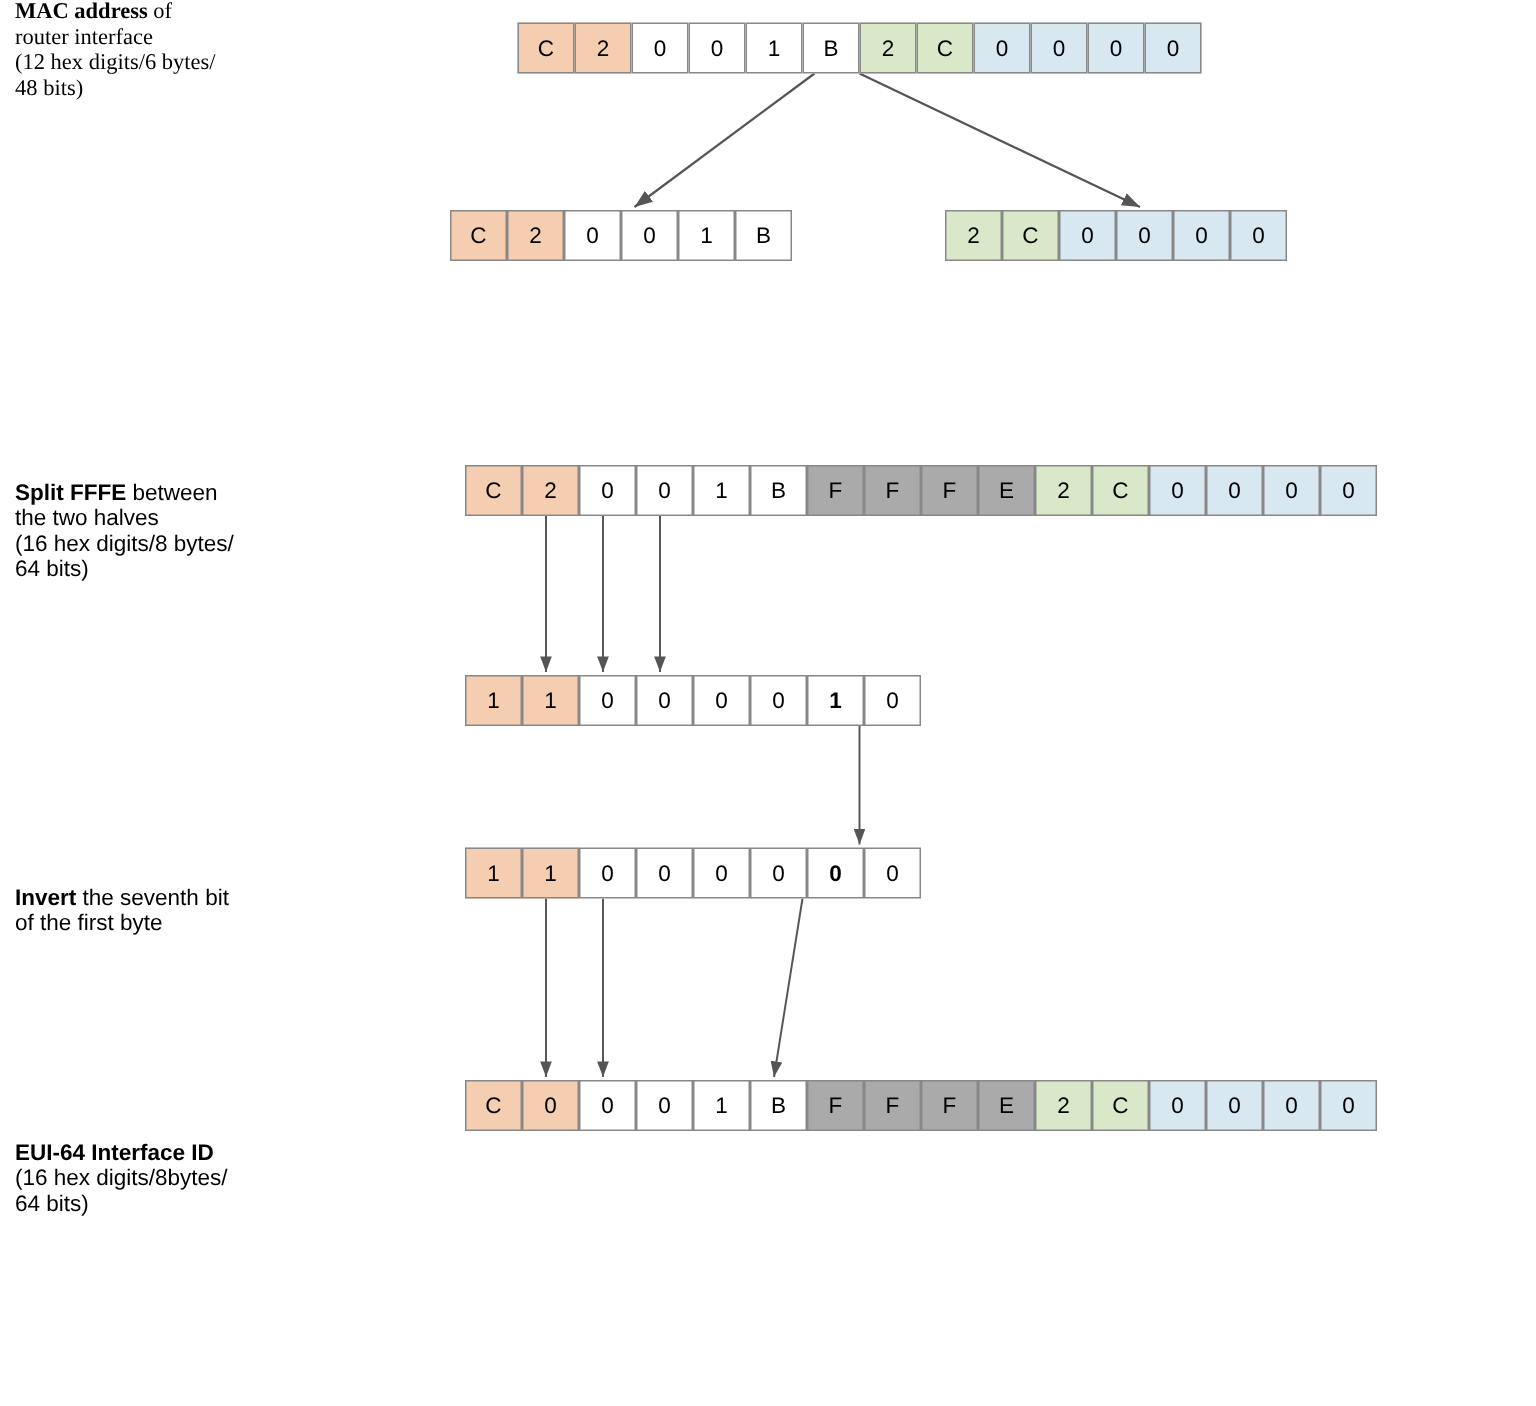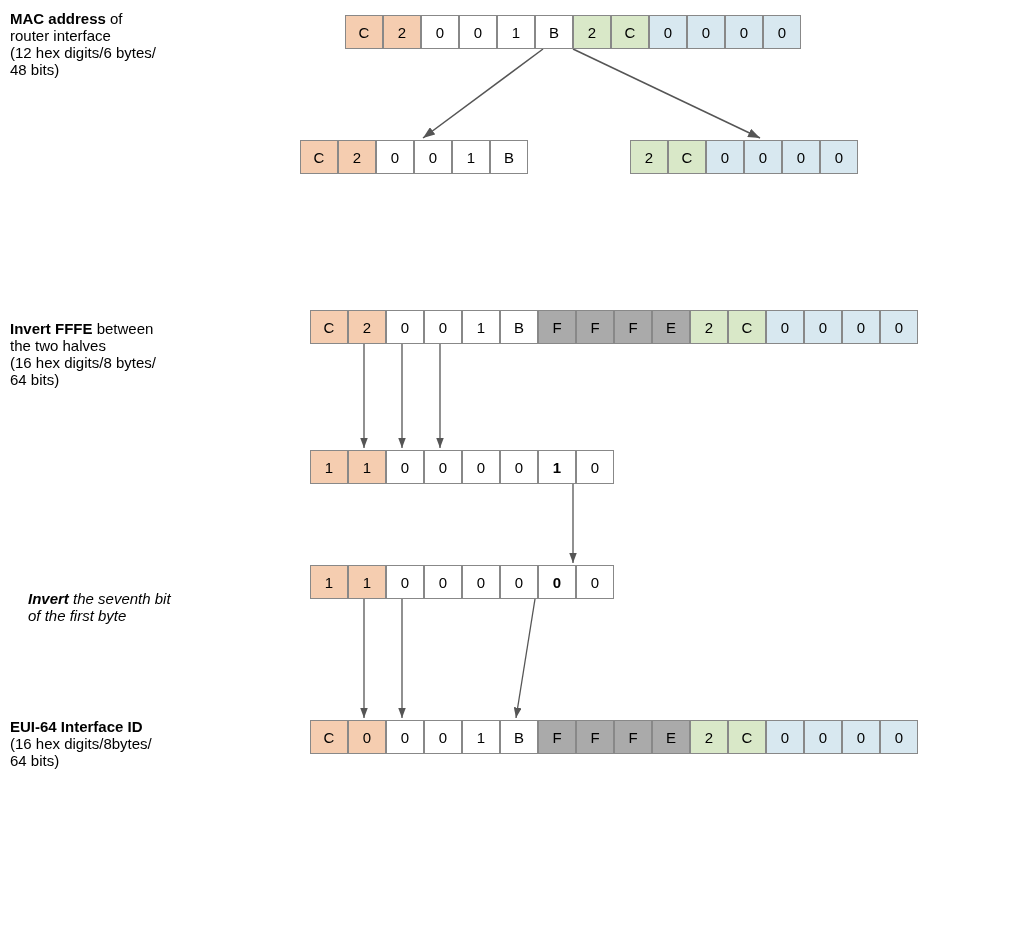--- a/index.html
+++ b/index.html
@@ -62,35 +62,35 @@
       top: 0;
     }
   </style>
 </head>
 <body>
 
 <div class="container" style="position:relative; width:1024px; height:937px;">
 
   <div class="left-panel" style="position:absolute; left:0; top:0; width:295px; height:900px;">
 
-    <div style="position:absolute; top:10px; left:10px;">
+    <div style="position:absolute; top:0; left:10px;font-family:Liberation Serif, serif;">
       <p><b>MAC address</b> of<br>router interface<br>(12 hex digits/6 bytes/<br>48 bits)</p>
     </div>
 
 
     <div style="position:absolute; top:320px; left:10px;">
-      <p><b>Invert FFFE</b> between<br>the two halves<br>(16 hex digits/8 bytes/<br>64 bits)</p>
-    </div>
-
-
-    <div style="position:absolute; top:590px; left:28px;font-style:italic;">
+      <p><b>Split FFFE</b> between<br>the two halves<br>(16 hex digits/8 bytes/<br>64 bits)</p>
+    </div>
+
+
+    <div style="position:absolute; top:590px; left:10px;">
       <p><b>Invert</b> the seventh bit<br>of the first byte</p>
     </div>
 
-    <div style="position:absolute; top:718px; left:10px;">
+    <div style="position:absolute; top:760px; left:10px;">
       <p><b>EUI-64 Interface ID</b><br>(16 hex digits/8bytes/<br>64 bits)</p>
     </div>
   </div>
 
   <div class="diagram-area" style="position:absolute; left:290px; top:0; width:730px; height:937px;">
     <svg class="arrows" xmlns="http://www.w3.org/2000/svg">
       <defs>
         <marker id="arrowhead" markerWidth="8" markerHeight="6" refX="8" refY="3" orient="auto">
           <polygon points="0 0, 8 3, 0 6" fill="#555"></polygon>
         </marker>

